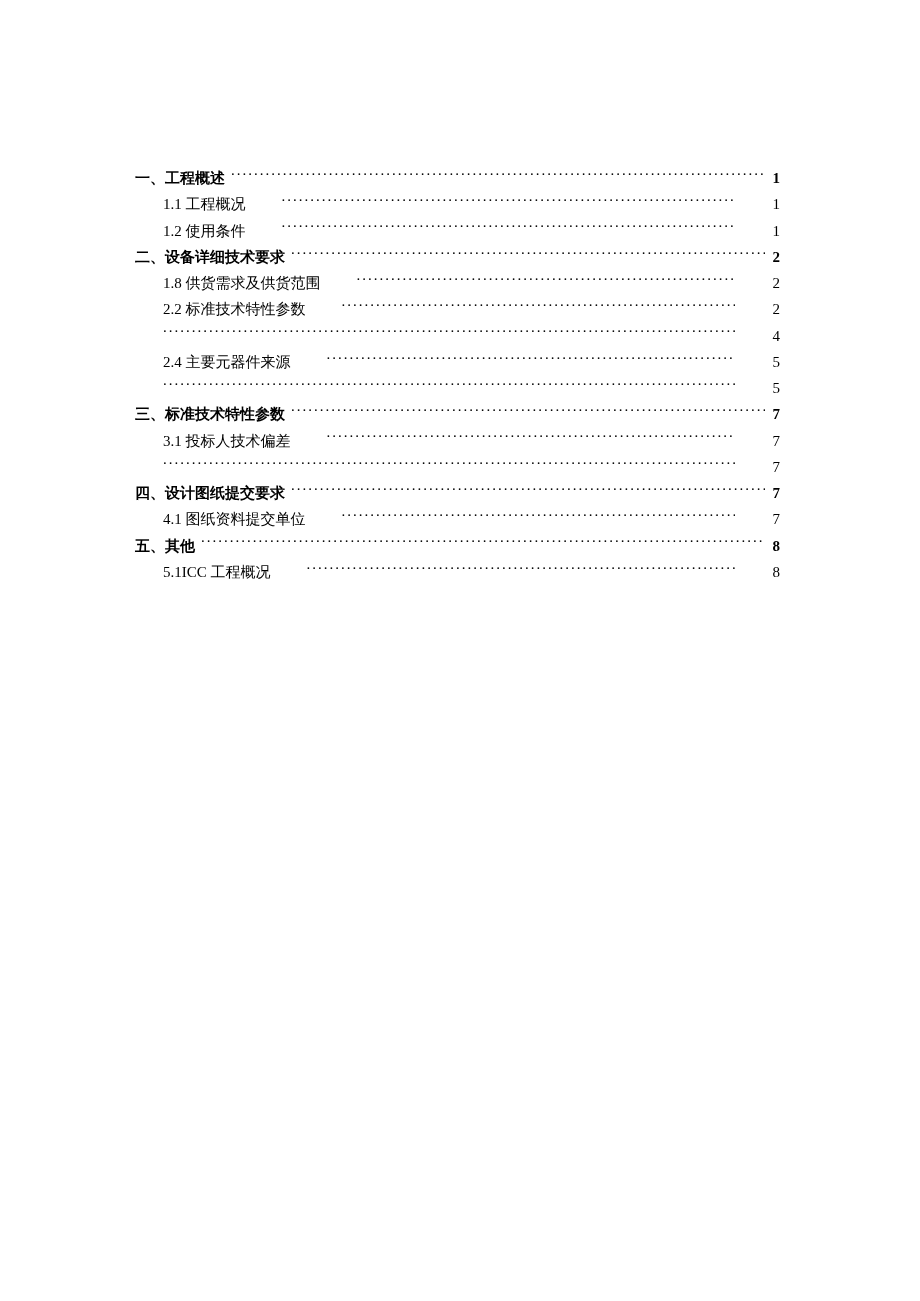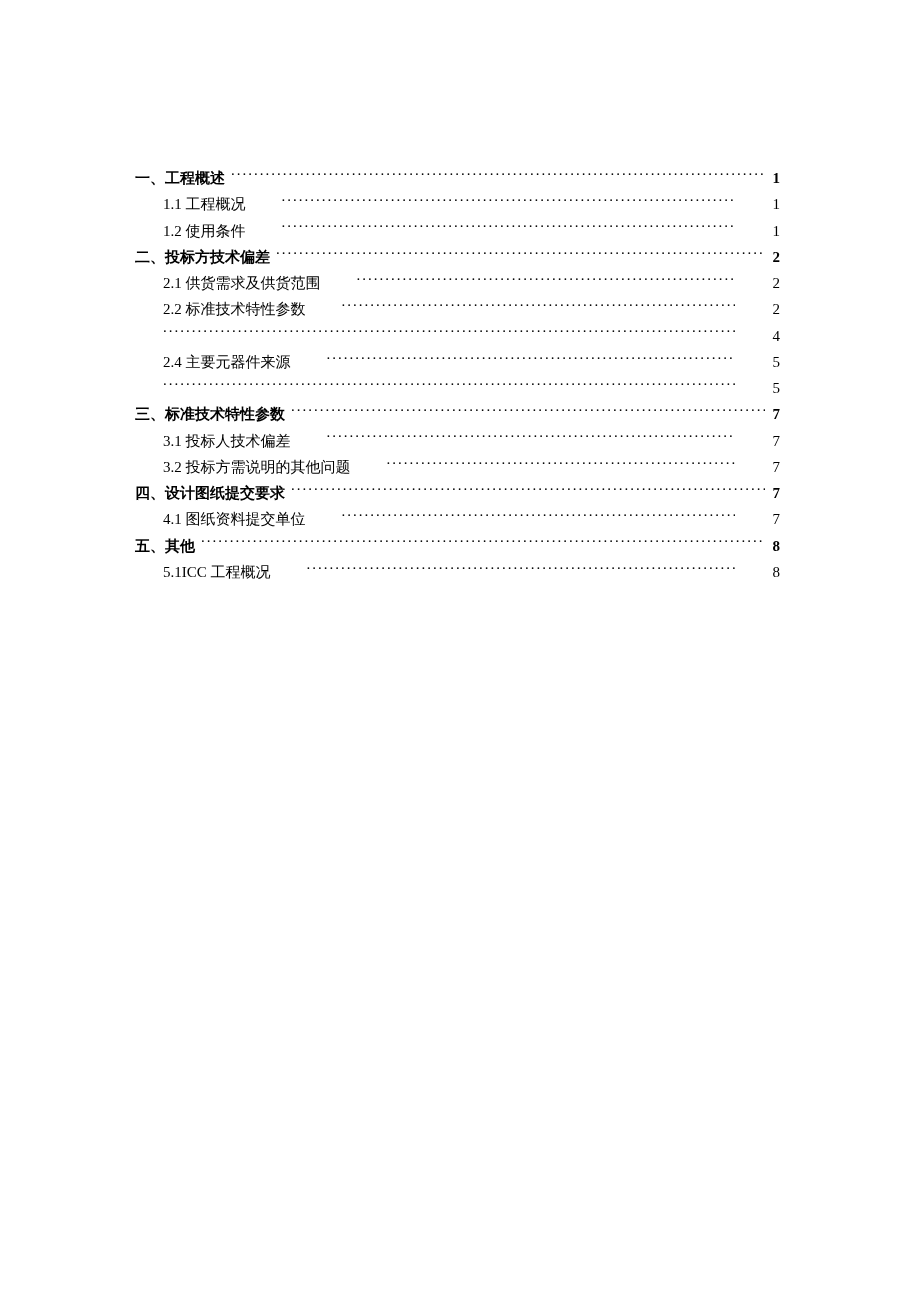--- a/index.html
+++ b/index.html
@@ -74,26 +74,26 @@
       <span class="toc-label">1.1 工程概况</span>
       <span class="toc-dots"></span>
       <span class="toc-page">1</span>
     </div>
     <div class="toc-entry level-2">
       <span class="toc-label">1.2 使用条件</span>
       <span class="toc-dots"></span>
       <span class="toc-page">1</span>
     </div>
     <div class="toc-entry level-1">
-      <span class="toc-label">二、投标方技术偏差</span>
+      <span class="toc-label">二、设备详细技术要求</span>
       <span class="toc-dots"></span>
       <span class="toc-page">2</span>
     </div>
     <div class="toc-entry level-2">
-      <span class="toc-label">2.1 供货需求及供货范围</span>
+      <span class="toc-label">1.8 供货需求及供货范围</span>
       <span class="toc-dots"></span>
       <span class="toc-page">2</span>
     </div>
     <div class="toc-entry level-2">
       <span class="toc-label">2.2 标准技术特性参数</span>
       <span class="toc-dots"></span>
       <span class="toc-page">2</span>
     </div>
     <div class="toc-entry level-2">
       <span class="toc-dots"></span>
@@ -112,21 +112,20 @@
       <span class="toc-label">三、标准技术特性参数</span>
       <span class="toc-dots"></span>
       <span class="toc-page">7</span>
     </div>
     <div class="toc-entry level-2">
       <span class="toc-label">3.1 投标人技术偏差</span>
       <span class="toc-dots"></span>
       <span class="toc-page">7</span>
     </div>
     <div class="toc-entry level-2">
-      <span class="toc-label">3.2 投标方需说明的其他问题</span>
       <span class="toc-dots"></span>
       <span class="toc-page">7</span>
     </div>
     <div class="toc-entry level-1">
       <span class="toc-label">四、设计图纸提交要求</span>
       <span class="toc-dots"></span>
       <span class="toc-page">7</span>
     </div>
     <div class="toc-entry level-2">
       <span class="toc-label">4.1 图纸资料提交单位</span>

